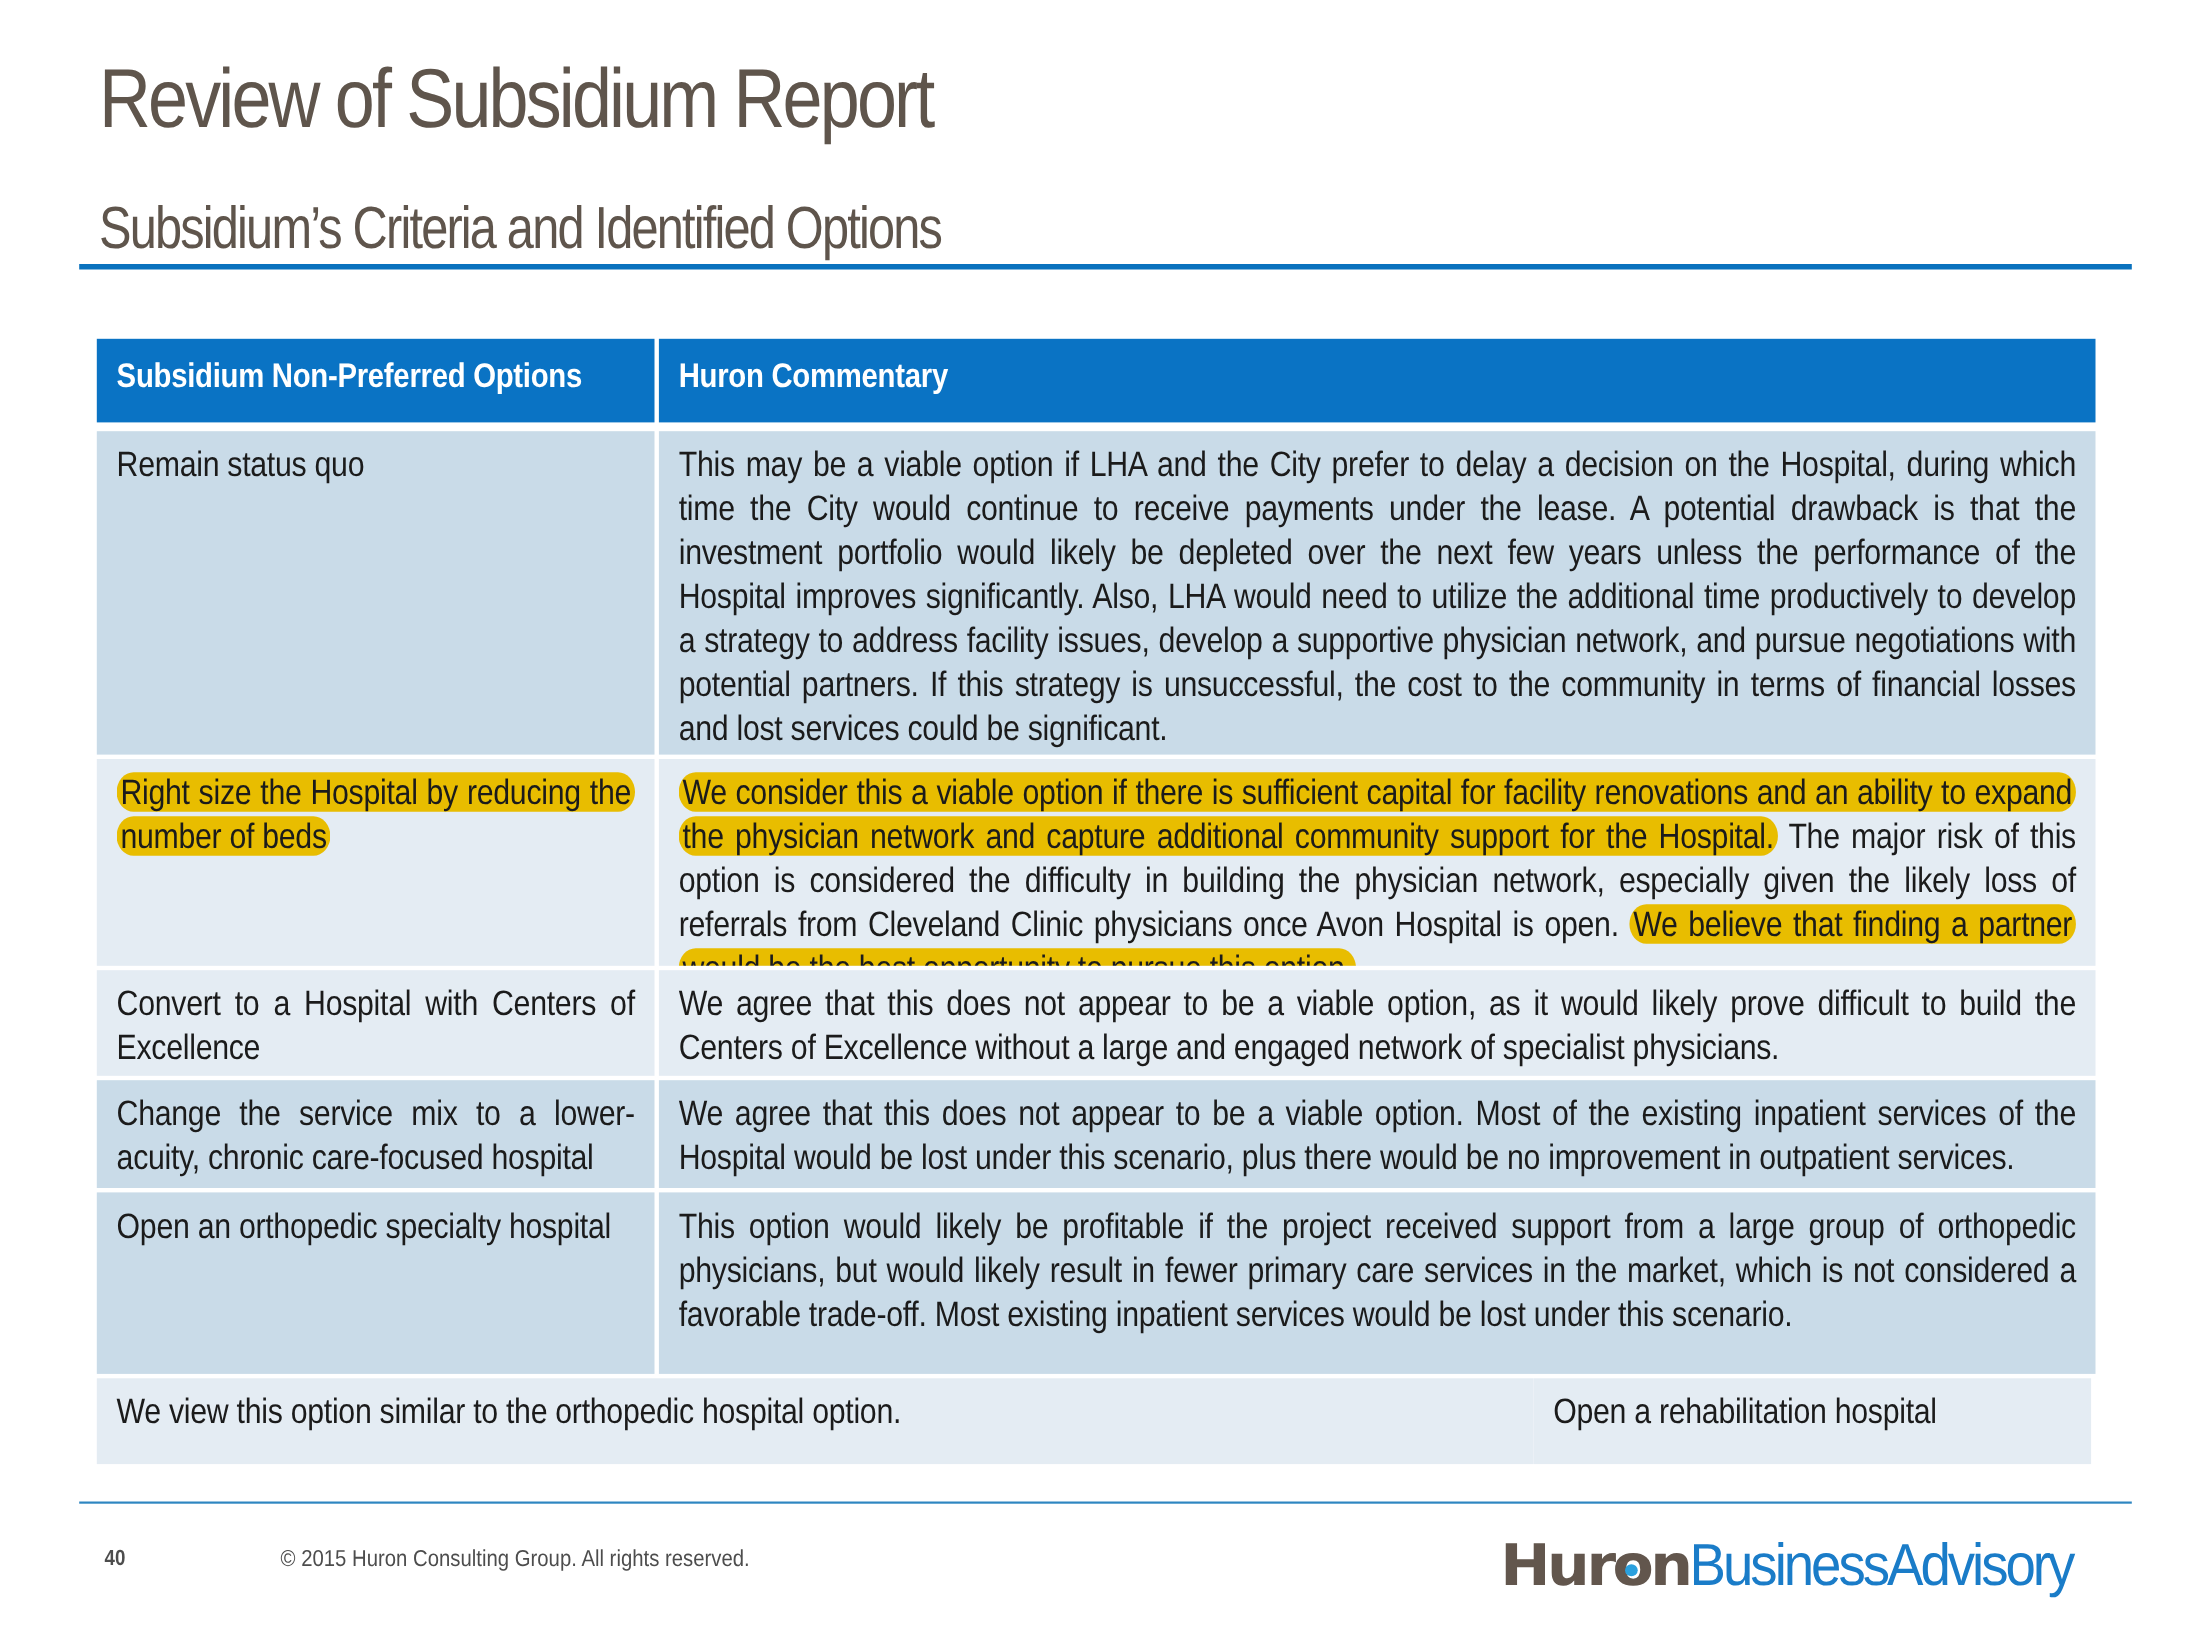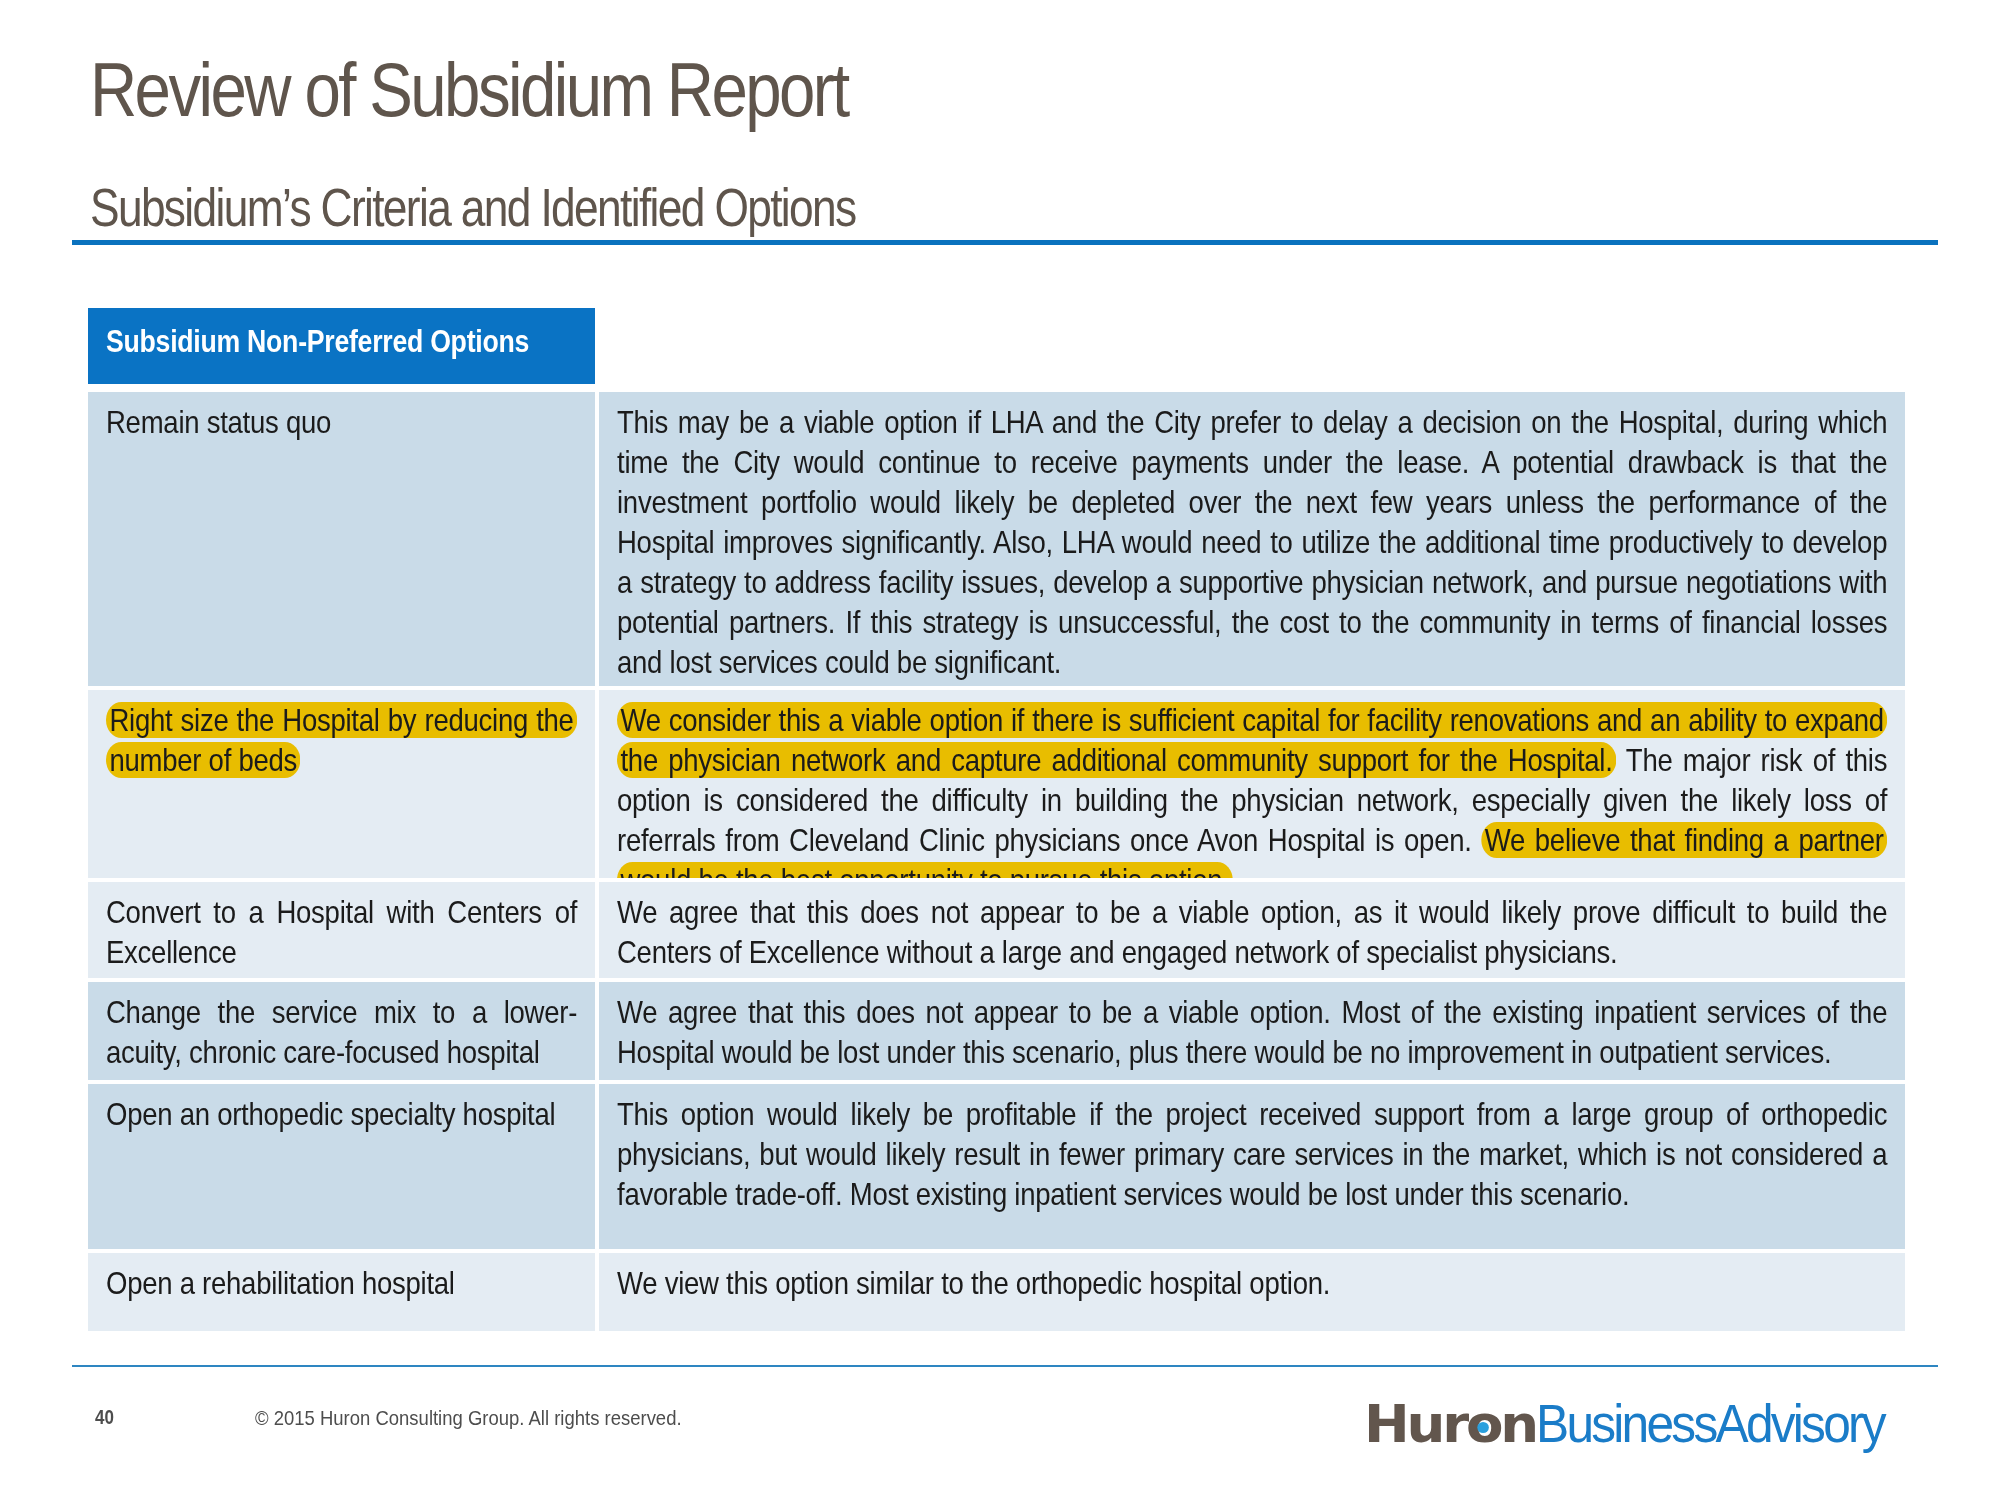--- a/index.html
+++ b/index.html
@@ -47,20 +47,23 @@
 
 <h1 class="slide-title">Review of Subsidium Report</h1>
 <h2 class="slide-subtitle">Subsidium’s Criteria and Identified Options</h2>
 <div class="title-rule"></div>
 
 <div class="table">
   <div class="trow head">
     <div class="cell c1">
         <span class="txt">Subsidium Non-Preferred Options</span>
       </div>
+    <div class="cell c2">
+        <span class="txt">Huron Commentary</span>
+      </div>
   </div>
 
   <div class="trow dark" style="height:294px">
     <div class="cell c1">
         <span class="txt">Remain status quo</span>
       </div>
     <div class="cell c2">
         <span class="txt">This may be a viable option if LHA and the City prefer to delay a decision on the Hospital, during which time the City would continue to receive payments under the lease. A potential drawback is that the investment portfolio would likely be depleted over the next few years unless the performance of the Hospital improves significantly. Also, LHA would need to utilize the additional time productively to develop a strategy to address facility issues, develop a supportive physician network, and pursue negotiations with potential partners. If this strategy is unsuccessful, the cost to the community in terms of financial losses and lost services could be significant.</span>
       </div>
   </div>
@@ -95,25 +98,25 @@
   <div class="trow dark" style="height:165px">
     <div class="cell c1">
         <span class="txt">Open an orthopedic specialty hospital</span>
       </div>
     <div class="cell c2">
         <span class="txt">This option would likely be profitable if the project received support from a large group of orthopedic physicians, but would likely result in fewer primary care services in the market, which is not considered a favorable trade-off. Most existing inpatient services would be lost under this scenario.</span>
       </div>
   </div>
 
   <div class="trow light" style="height:78px">
+    <div class="cell c2">
+        <span class="txt">We view this option similar to the orthopedic hospital option.</span>
+      </div>
     <div class="cell c1">
         <span class="txt">Open a rehabilitation hospital</span>
-      </div>
-    <div class="cell c2">
-        <span class="txt">We view this option similar to the orthopedic hospital option.</span>
       </div>
   </div>
 </div>
 
 <div class="footer-rule"></div>
 <div class="page-number">40</div>
 <div class="copyright">© 2015 Huron Consulting Group. All rights reserved.</div>
 
 <div class="logo">
   <span class="logo-huron"><span>Hur</span><span class="logo-o"><span>o</span><span class="logo-dot"></span></span><span>n</span></span>

